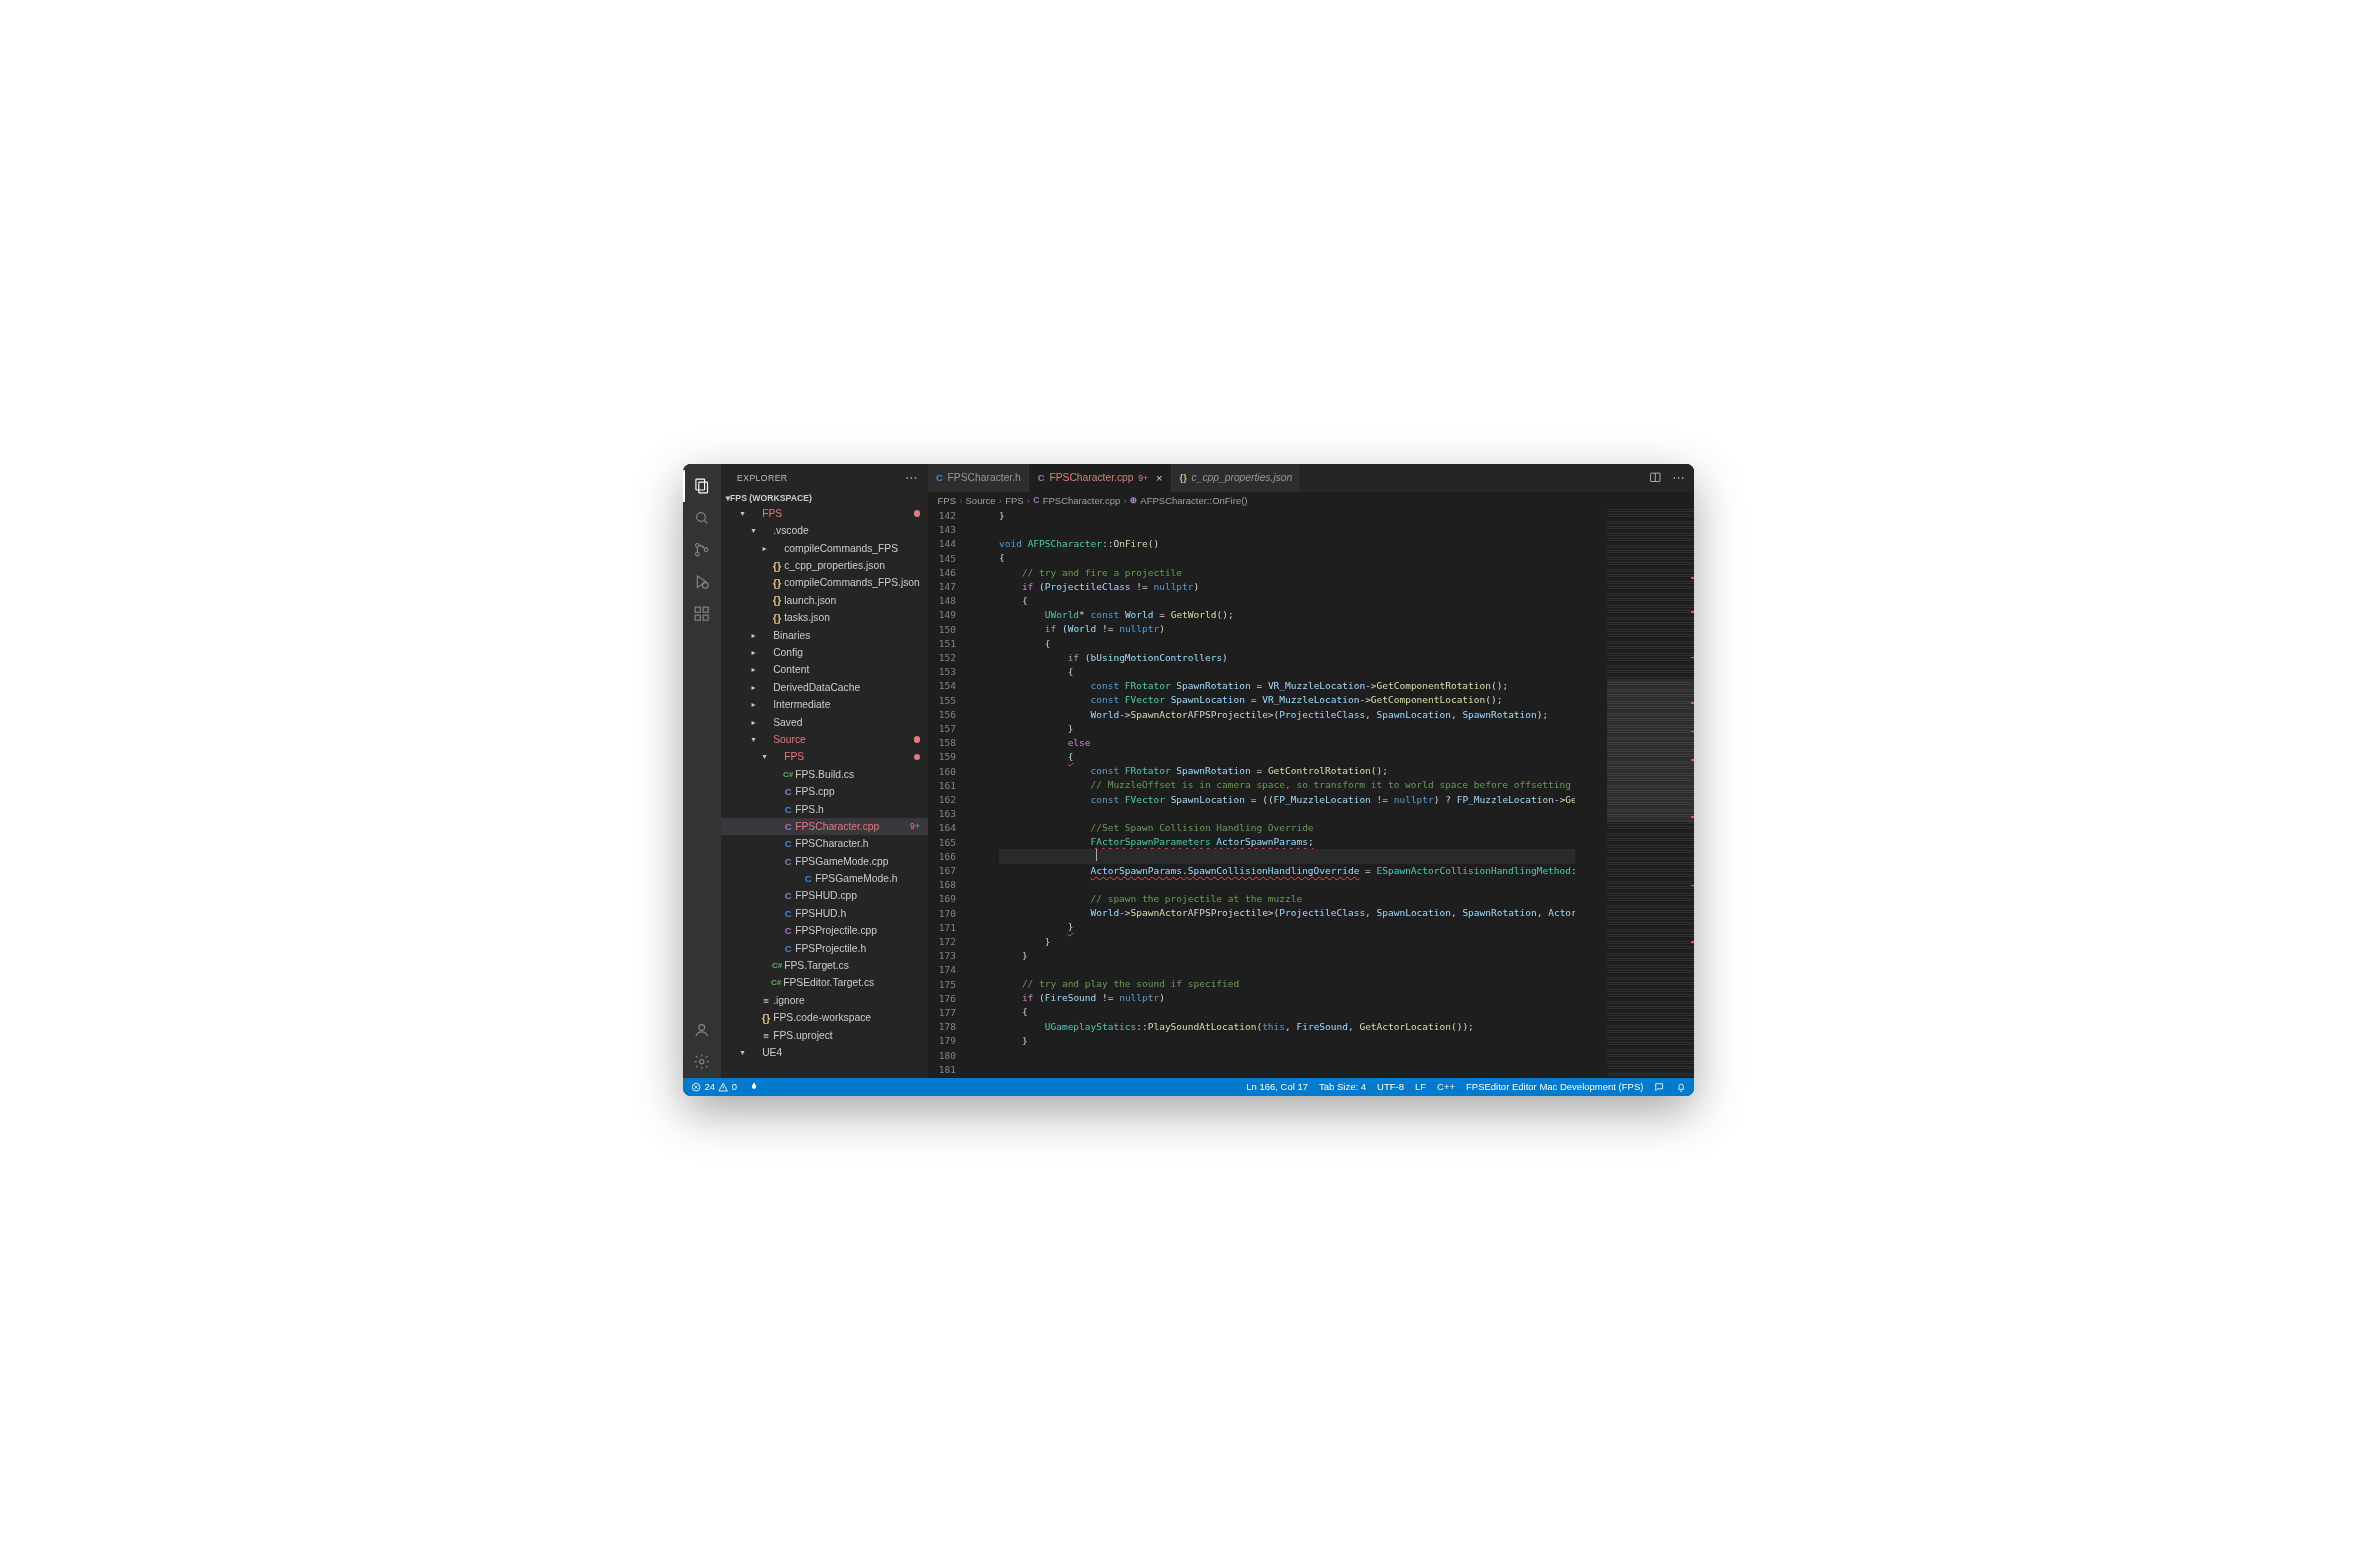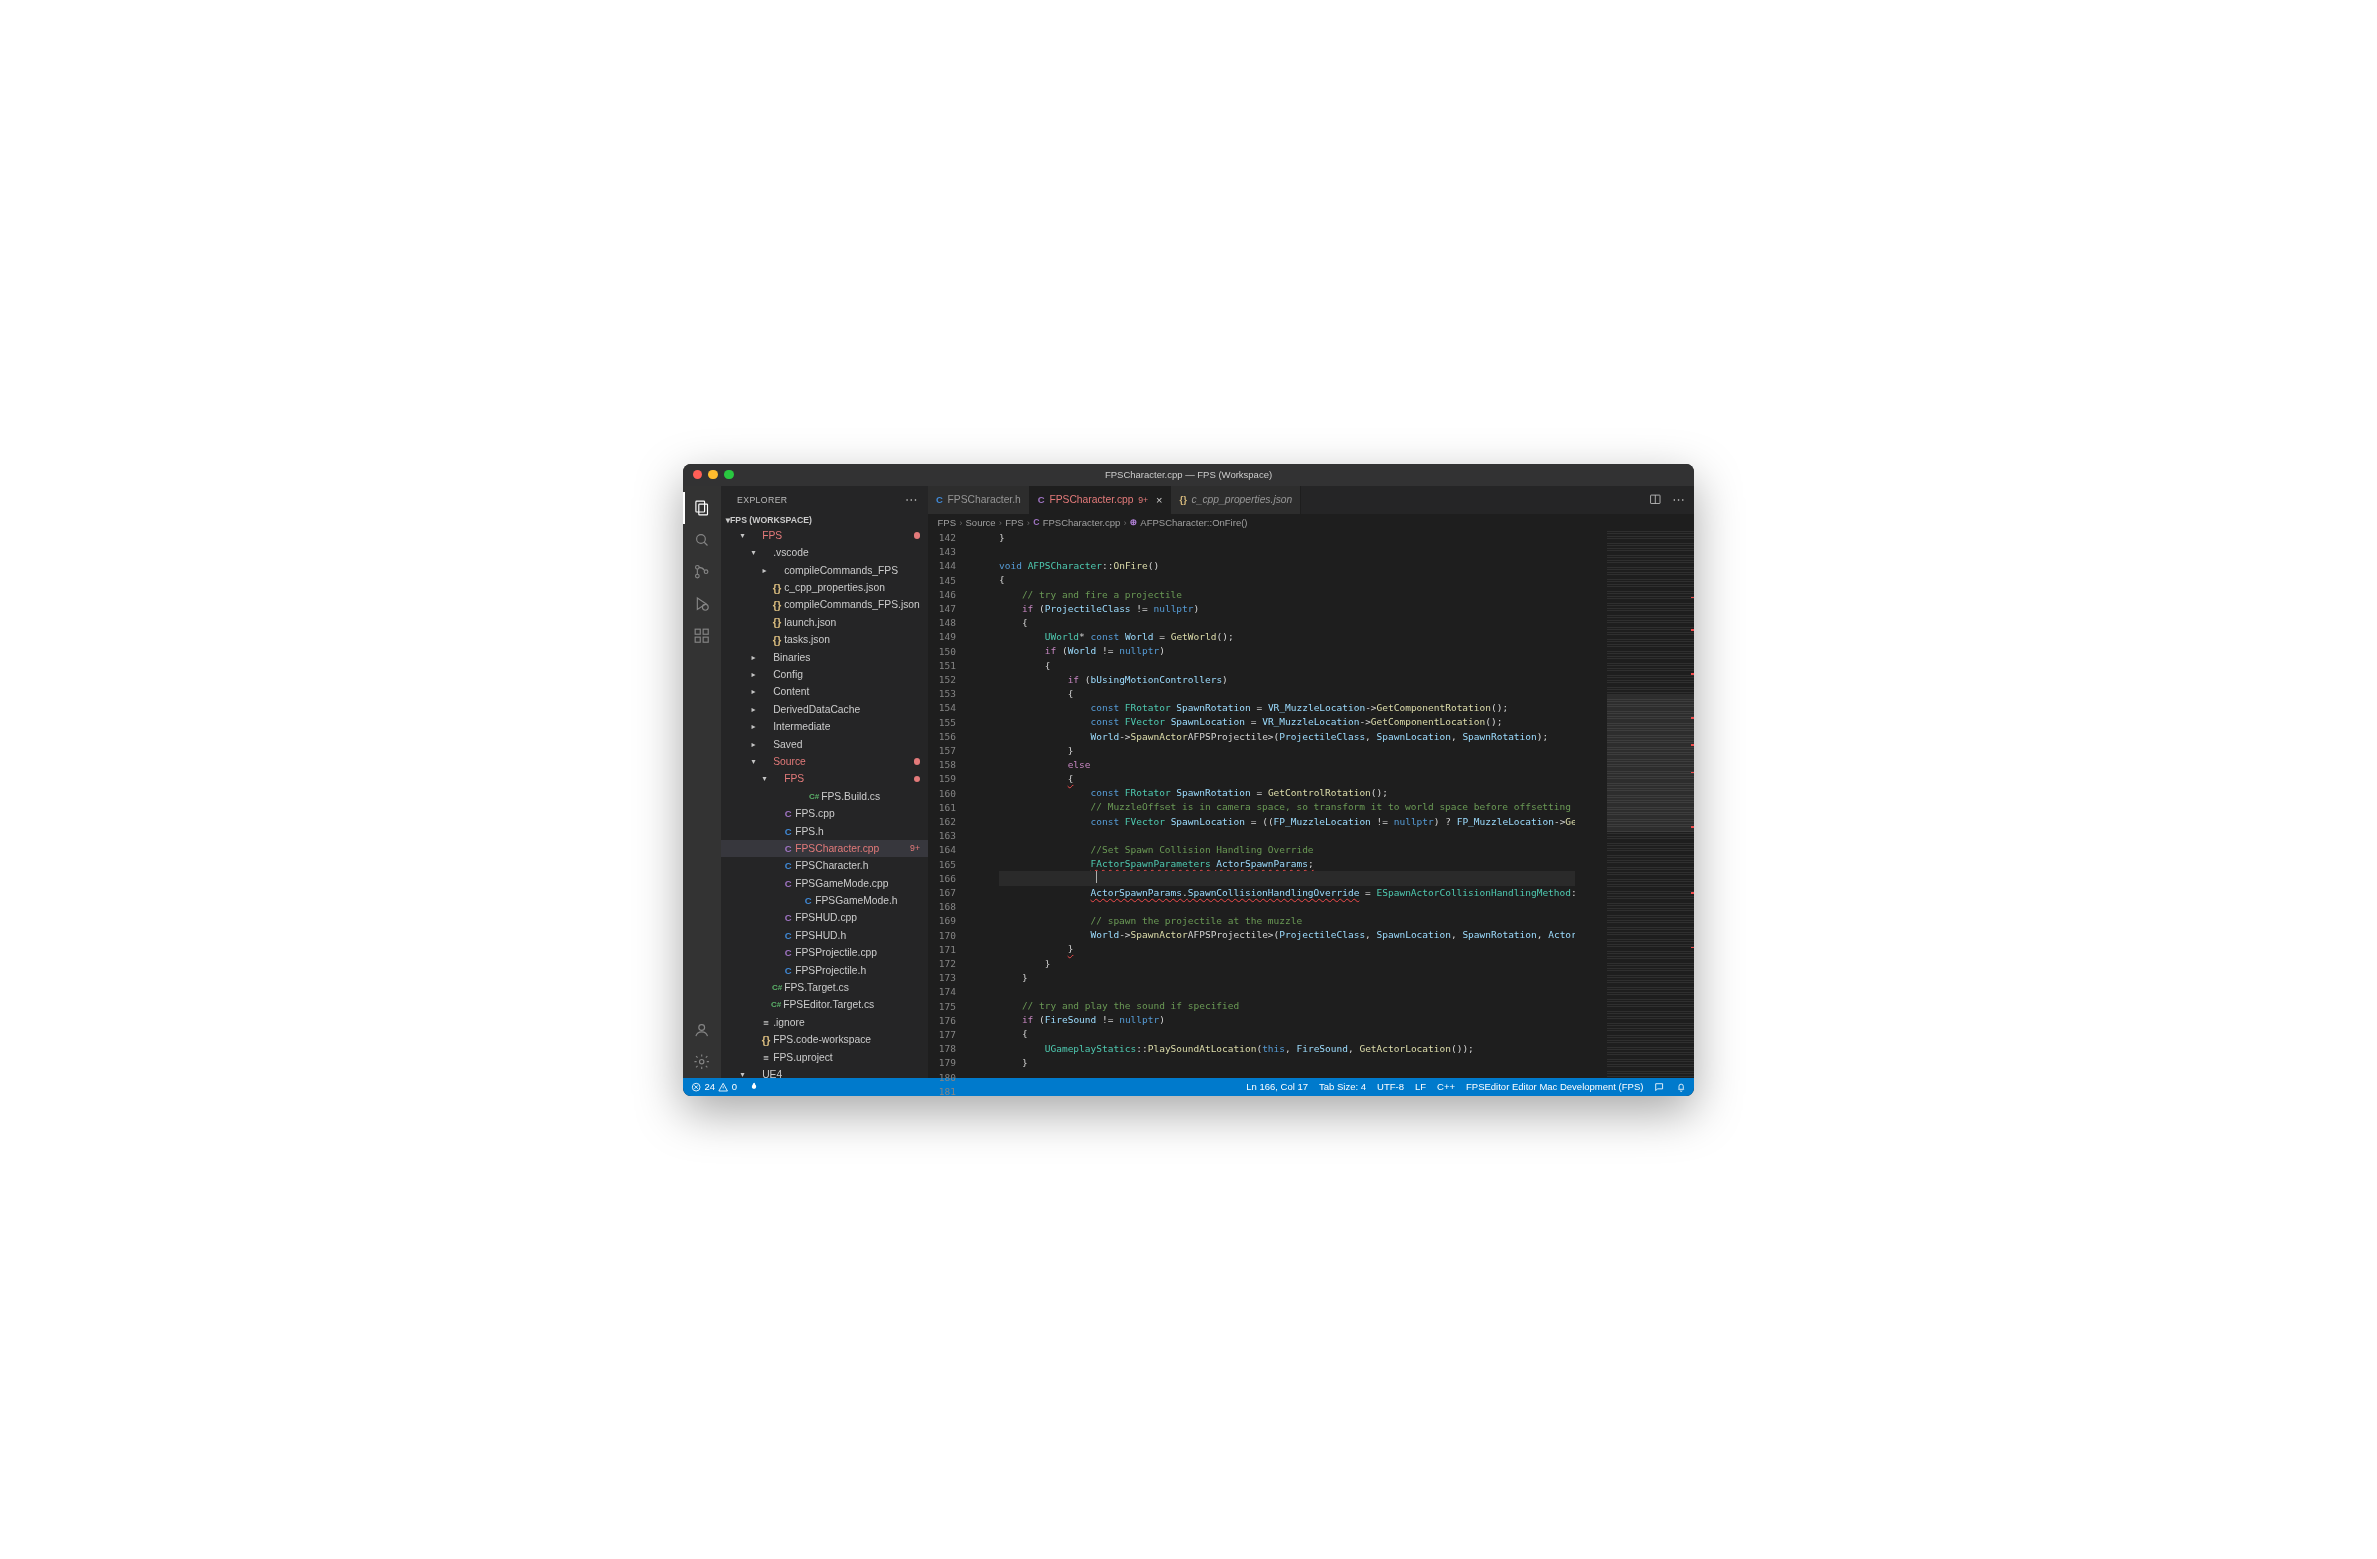--- a/index.html
+++ b/index.html
@@ -225,28 +225,20 @@
   }
   .statusbar .sb-right { margin-left: auto; display: flex; gap: 11px; align-items: center; }
   .statusbar .sbi { display: inline-flex; align-items: center; gap: 3.2px; cursor: pointer; }
   .statusbar svg { width: 10.3px; height: 10.3px; }
 </style>
 </head>
 <body>
 
 <div class="window">
 
-  <div class="titlebar">
-    <div class="traffic">
-      <div class="dot red"></div>
-      <div class="dot yellow"></div>
-      <div class="dot green"></div>
-    </div>
-    <div class="titlebar-title">FPSCharacter.cpp — FPS (Workspace)</div>
-  </div>
 
   <div class="main">
 
     <div class="activitybar">
       <div class="act-icon active">
         <svg viewBox="0 0 24 24" fill="none" stroke="currentColor" stroke-width="1.6">
             <rect x="4" y="3" width="12" height="15" rx="1"></rect>
             <rect x="8" y="7" width="12" height="15" rx="1"></rect>
           </svg>
       </div>
@@ -375,21 +367,21 @@
               <span class="ficon "></span>
               <span class="lbl red-text">Source</span>
               <span class="dot-mod"></span>
             </div>
             <div class="tree-row" style="padding-left: 38px;">
               <span class="chev">▾</span>
               <span class="ficon "></span>
               <span class="lbl red-text">FPS</span>
               <span class="dot-mod"></span>
             </div>
-            <div class="tree-row" style="padding-left: 75px;">
+            <div class="tree-row" style="padding-left: 49px;">
               <span class="chev"></span>
               <span class="ficon file-cs"></span>
               <span class="lbl">FPS.Build.cs</span>
             </div>
             <div class="tree-row" style="padding-left: 49px;">
               <span class="chev"></span>
               <span class="ficon file-cpp"></span>
               <span class="lbl">FPS.cpp</span>
             </div>
             <div class="tree-row" style="padding-left: 49px;">

